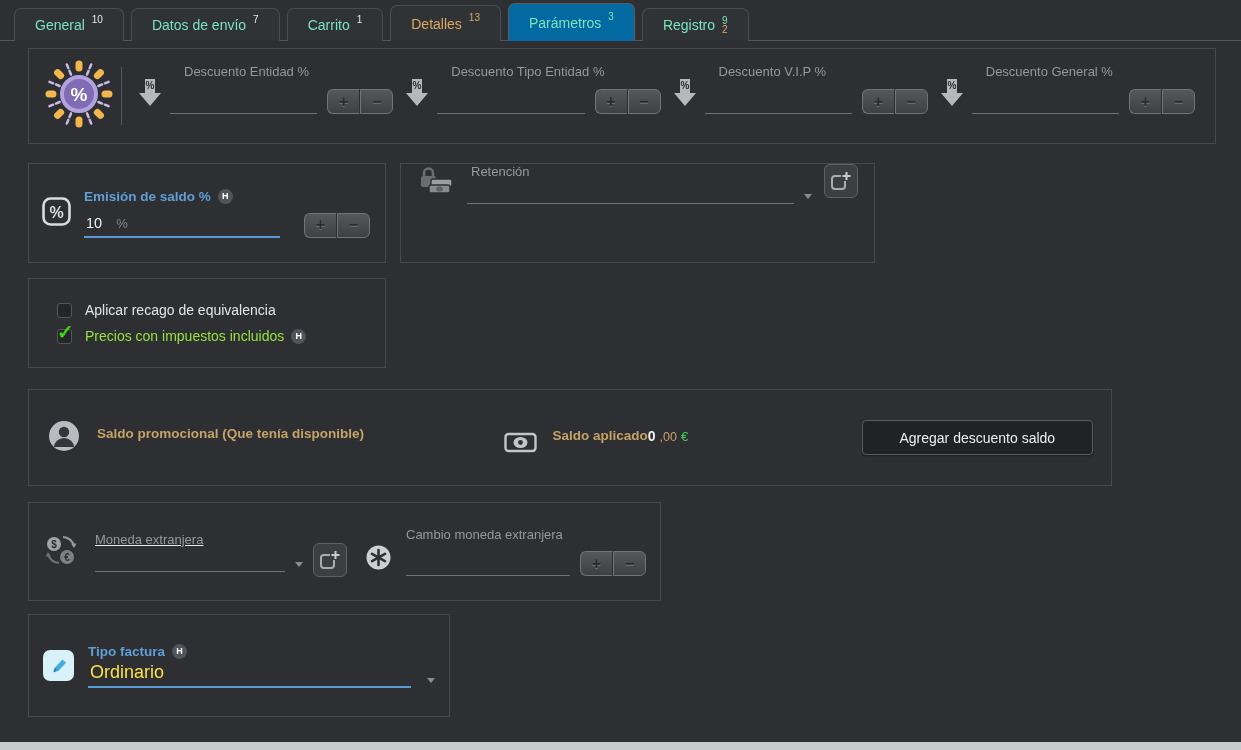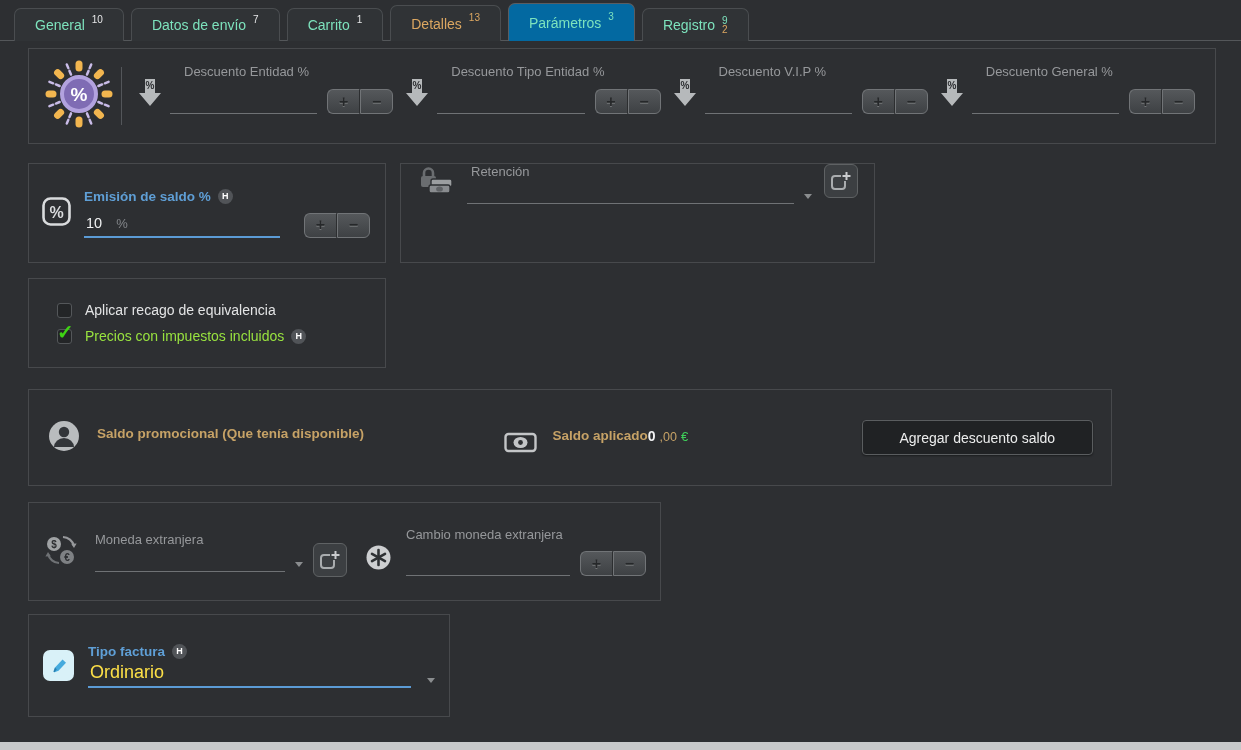--- a/index.html
+++ b/index.html
@@ -383,21 +383,21 @@
         <path d="M20,5 a12,12 0 0 1 11,9" fill="none" stroke="#97999c" stroke-width="2.2"></path>
         <polygon points="31,16 28.2,11.8 33.6,11.6" fill="#97999c"></polygon>
         <path d="M16,31 a12,12 0 0 1 -11,-9" fill="none" stroke="#6f7275" stroke-width="2.2"></path>
         <polygon points="5,20 7.8,24.2 2.4,24.4" fill="#6f7275"></polygon>
         <circle cx="11" cy="12" r="7" fill="#a0a3a5"></circle>
         <text x="11" y="16" font-size="10" font-weight="bold" fill="#2d2f32" text-anchor="middle" font-family="Liberation Sans, sans-serif">$</text>
         <circle cx="24" cy="25" r="7" fill="#7e8184"></circle>
         <text x="24" y="29" font-size="10" font-weight="bold" fill="#2d2f32" text-anchor="middle" font-family="Liberation Sans, sans-serif">€</text>
       </svg>
     </span>
-    <div style="width:208px;">
+    <div style="width:208px;text-decoration:underline;">
       <div class="label-row">
         <span class="lbl">Moneda extranjera</span>
       </div>
       <div class="irow">
         <div class="uline"></div>
         <span class="caret"></span>
       </div>
     </div>
     <button class="add-btn" style="margin-top:16px;">
       <svg width="22" height="22" viewBox="0 0 22 22">

